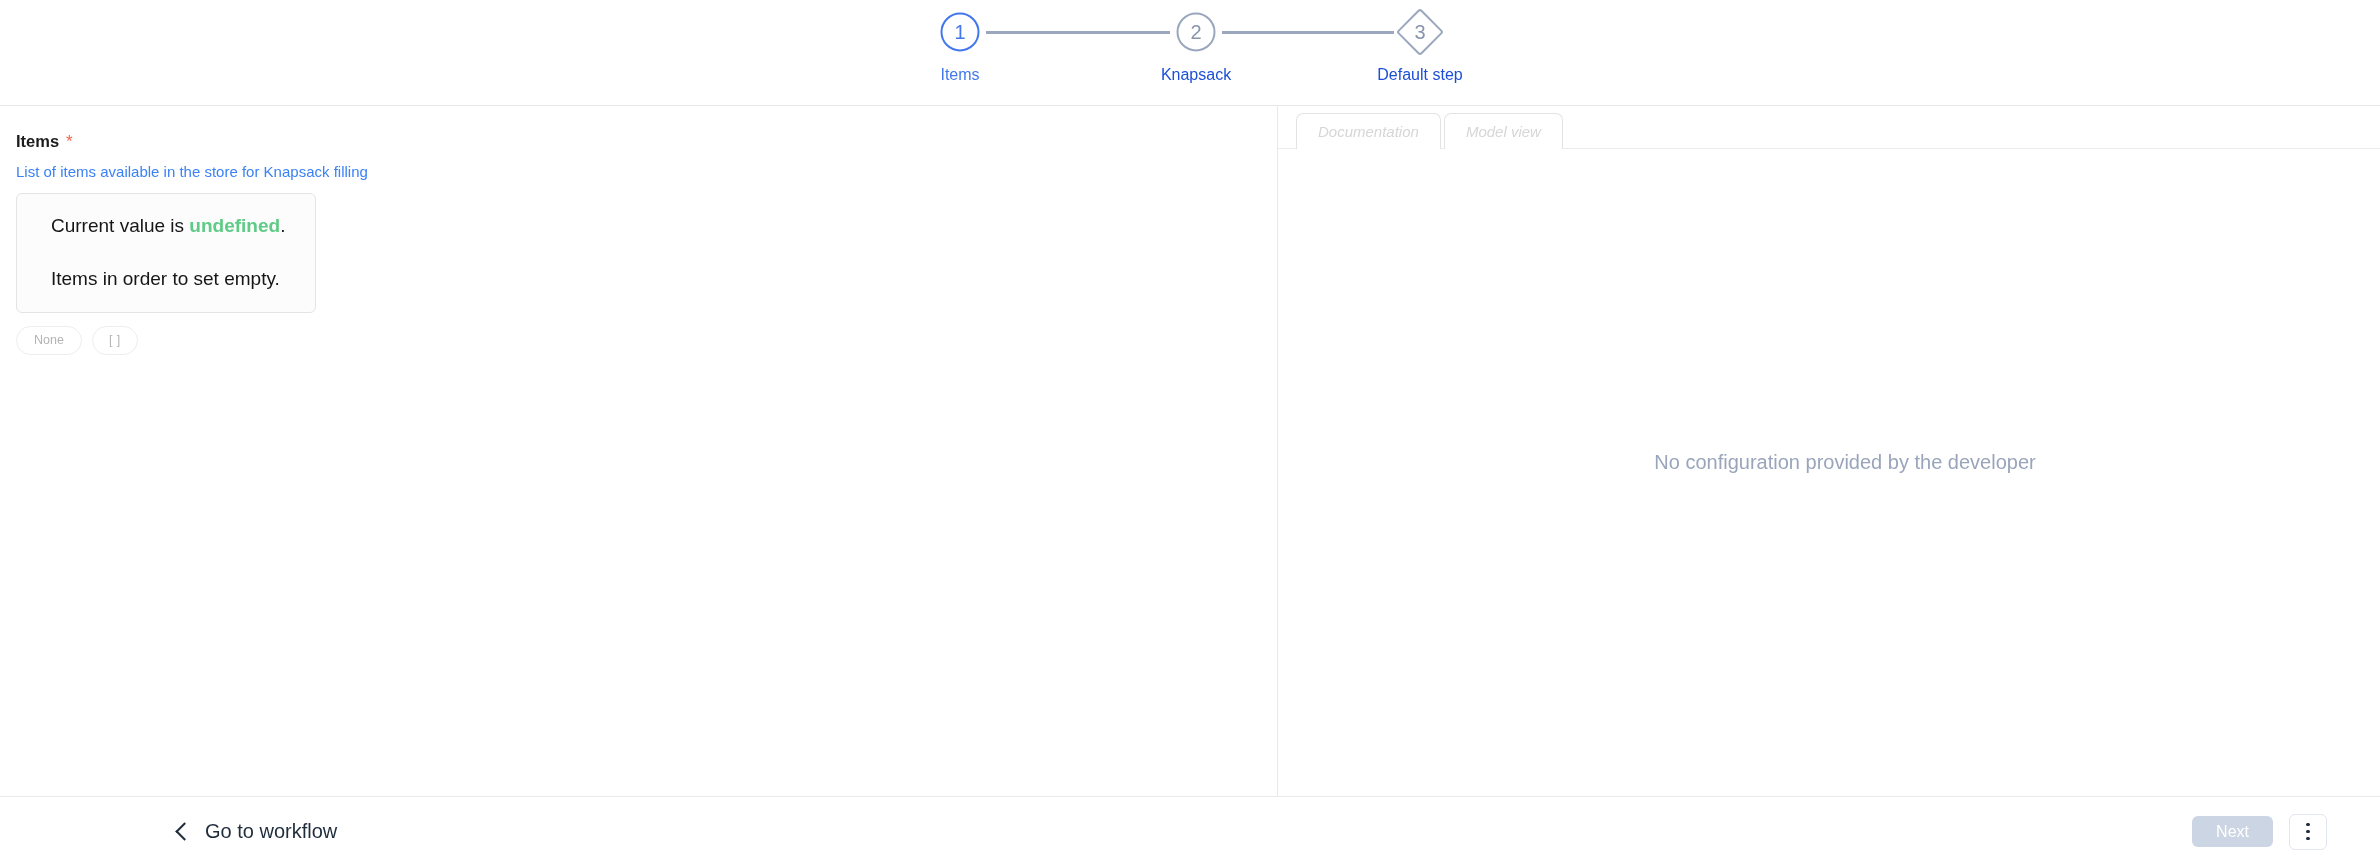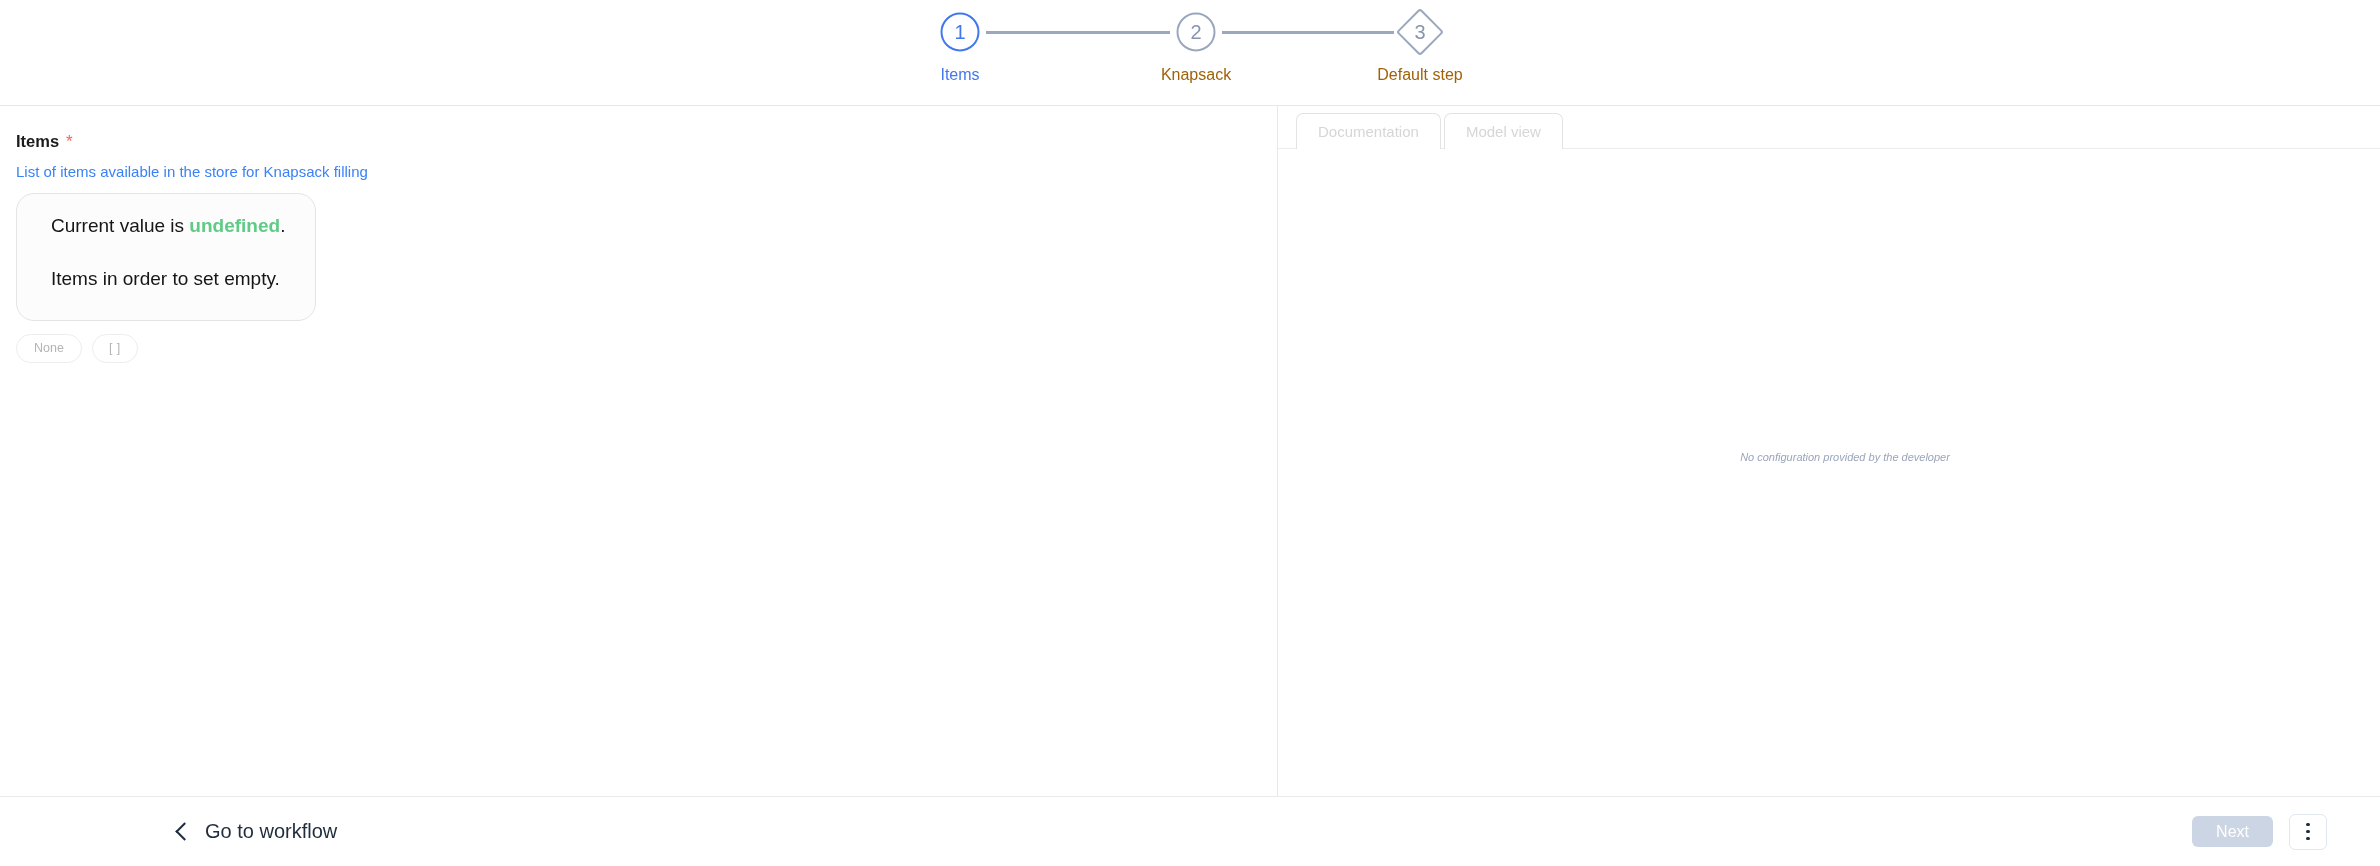--- a/index.html
+++ b/index.html
@@ -86,21 +86,21 @@
     font-size: 20px;
     color: #8895ad;
     font-family: "Liberation Sans", sans-serif;
     line-height: 1;
   }
   .step.active .step-num { color: #4277ed; }
 
   .step-label {
     margin-top: 12px;
     font-size: 16px;
-    color: #a16207;
+    color: #1d4ed8;
     white-space: nowrap;
     line-height: 1;
   }
   .step.active .step-label { color: #4277ed; }
 
   .connector {
     height: 3px;
     background: #9aa7bd;
     width: 184px;
     margin-top: 21.5px;
@@ -150,23 +150,23 @@
     font-size: 15px;
     color: #3b82f6;
     line-height: 1.3;
   }
 
   .value-card {
     margin-top: 12px;
     width: 300px;
     min-height: 110px;
     border: 1px solid #e4e4e4;
-    border-radius: 18px;
+    border-radius: 6px;
     background: #fcfcfc;
-    padding: 22px 20px 30px 34px;
+    padding: 22px 20px 22px 34px;
     display: flex;
     flex-direction: column;
     justify-content: center;
     gap: 32px;
     cursor: pointer;
   }
 
   .card-line {
     font-size: 19px;
     color: #161616;
@@ -232,34 +232,34 @@
     border-radius: 7px 7px 0 0;
     background: #ffffff;
     color: #d6d6d6;
     font-size: 15px;
     display: flex;
     align-items: center;
     cursor: pointer;
     position: relative;
     bottom: -1px;
     white-space: nowrap;
+    font-style: italic;
   }
 
   .tab-panel {
     flex: 1 1 auto;
     position: relative;
     display: flex;
     align-items: flex-start;
     justify-content: center;
     padding-top: 303px;
   }
 
   .empty-msg {
-    font-size: 11px;
-    font-style: italic;
+    font-size: 20px;
     color: #9aa5bb;
     line-height: 1;
     margin-left: 32px;
   }
 
   
   .footer {
     height: 70px;
     flex: 0 0 70px;
     border-top: 1px solid #eaeaea;

